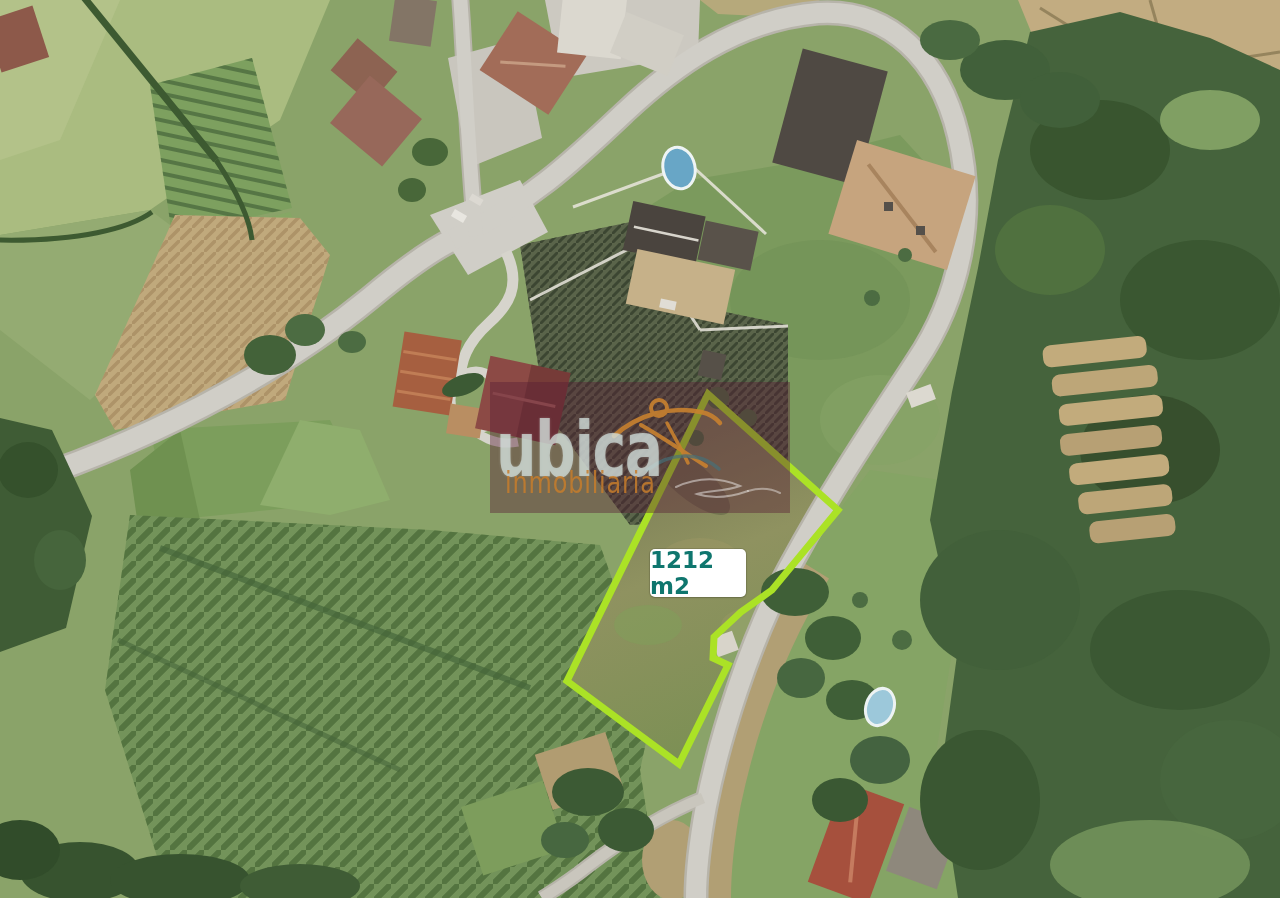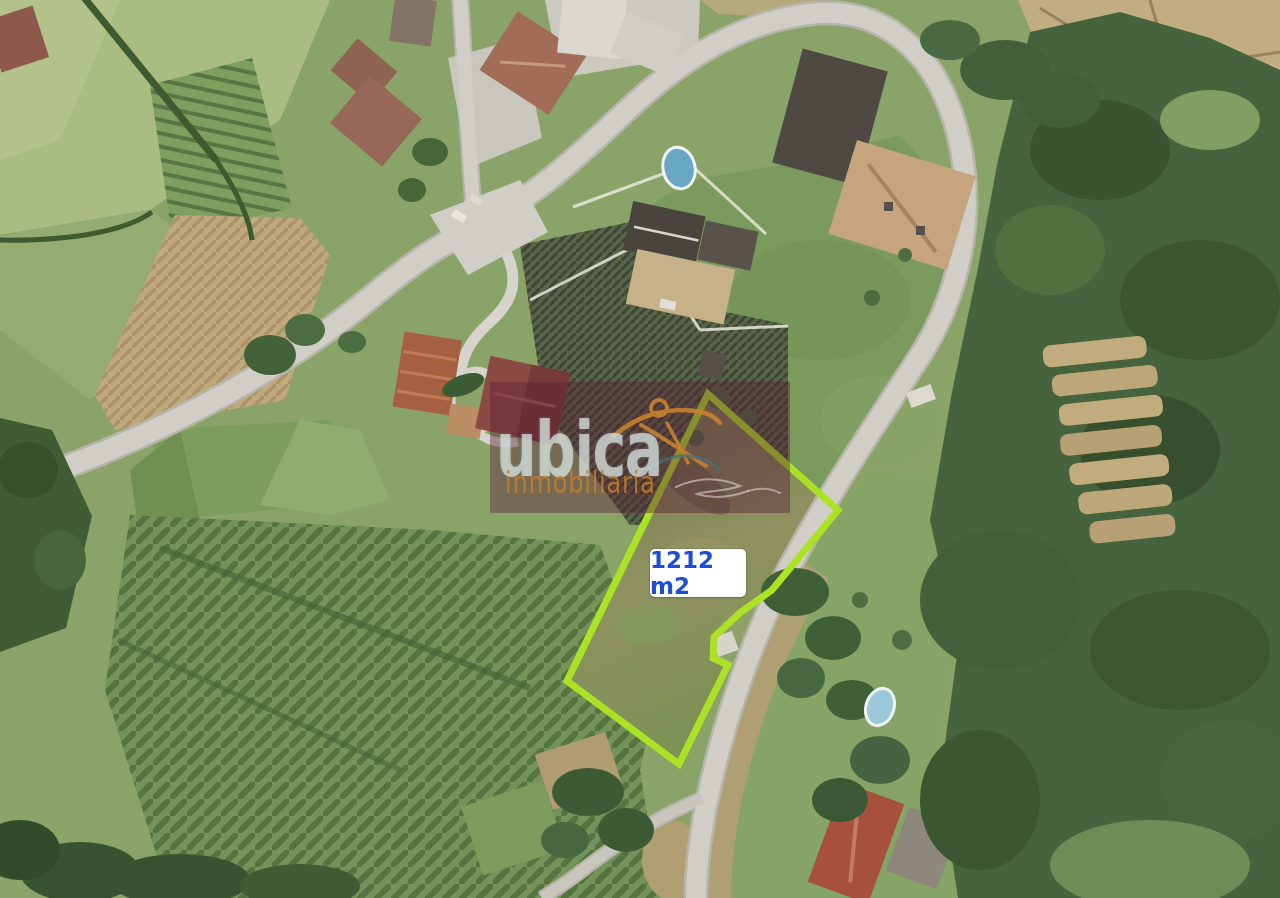--- a/index.html
+++ b/index.html
@@ -21,21 +21,21 @@
     position:absolute; left:505px; top:468px;
     font-size:30px; font-weight:normal; letter-spacing:1px; line-height:1;
     color:rgba(199,125,44,0.85);
     transform:scaleX(0.8); transform-origin:left top;
     user-select:none;
   }
   .area-label {
     position:absolute; left:650px; top:549px; width:96px; height:48px;
     background:#ffffff; border-radius:5px;
     display:flex; align-items:center; justify-content:center;
-    font-size:23px; font-weight:bold; color:#1d4ed8;
+    font-size:23px; font-weight:bold; color:#0f766e;
     box-shadow:0 0 0 1px rgba(0,0,0,0.10), 0 1px 2px rgba(0,0,0,0.15);
   }
 </style>
 </head>
 <body>
 
 <div class="stage">
 
 <svg width="1280" height="898" viewBox="0 0 1280 898">
   <defs>

